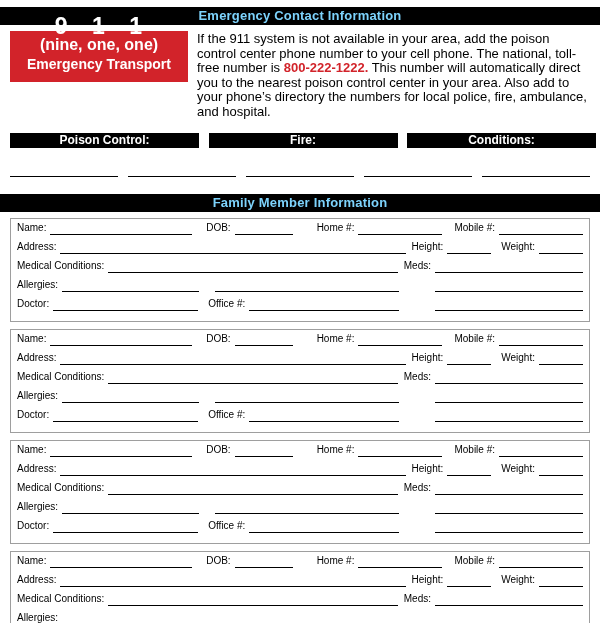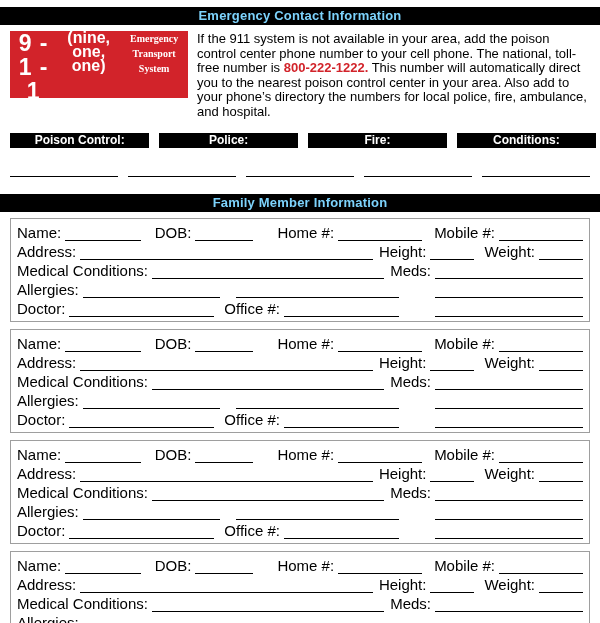--- a/index.html
+++ b/index.html
@@ -28,31 +28,31 @@
 
   
   .intro {
     display: flex;
     gap: 9px;
     margin: 6px 10px 0 10px;
   }
   .red-box {
     width: 178px;
     min-width: 178px;
-    height: 67px;
+    height: 51px;
     background: #d2232a;
     color: #fff;
     text-align: center;
     display: flex;
-    flex-direction: row;
+    flex-direction: column;
     justify-content: center;
   }
   .nine11 { font-size: 23px; font-weight: bold; letter-spacing: 1px; line-height: 24px; }
   .pron   { font-size: 16px; font-weight: bold; line-height: 14px; }
-  .ets    { font-size: 10px; font-weight: bold; line-height: 15px; font-family: Liberation Serif, serif; }
+  .ets    { font-size: 14px; font-weight: bold; line-height: 24px; }
   .note {
     flex: 1;
     font-size: 13px;
     line-height: 14.6px;
     padding-top: 1px;
   }
   .phone-red { color: #d2232a; font-weight: bold; }
 
   
   .contact-row {
@@ -84,23 +84,23 @@
   
   .blocks { margin: 6px 10px 0 10px; }
   .member-block {
     border: 1px solid #9e9e9e;
     padding: 3px 6px 4px 6px;
     margin-bottom: 7px;
     background: #fff;
   }
   .frow {
     display: flex;
-    align-items: flex-end;
+    align-items: flex-start;
     height: 19px;
-    font-size: 15px;
+    font-size: 10px;
   }
   .lbl { white-space: nowrap; padding-right: 4px; }
   .line {
     display: inline-block;
     height: 13px;
     border-bottom: 1px solid #000;
     box-sizing: border-box;
   }
   .flex-line { flex: 1; }
   .w58  { width: 58px; }
@@ -126,21 +126,20 @@
   <div class="red-box">
     <div class="nine11">9 - 1 - 1</div>
     <div class="pron">(nine, one, one)</div>
     <div class="ets">Emergency Transport System</div>
   </div>
   <div class="note"><span>If the 911 system is not available in your area, add the poison control center phone number to your cell phone. The national, toll-free number is </span><span class="phone-red">800-222-1222.</span><span> This number will automatically direct you to the nearest poison control center in your area. Also add to your phone’s directory the numbers for local police, fire, ambulance, and hospital.</span></div>
 </div>
 
 <div class="contact-row">
   <div class="contact-box">Poison Control:</div>
-  <div class="contact-box">Police:</div>
   <div class="contact-box">Fire:</div>
   <div class="contact-box">Conditions:</div>
 </div>
 <div class="contact-lines">
   <div class="contact-line"></div>
   <div class="contact-line"></div>
   <div class="contact-line"></div>
   <div class="contact-line"></div>
   <div class="contact-line"></div>
 </div>

